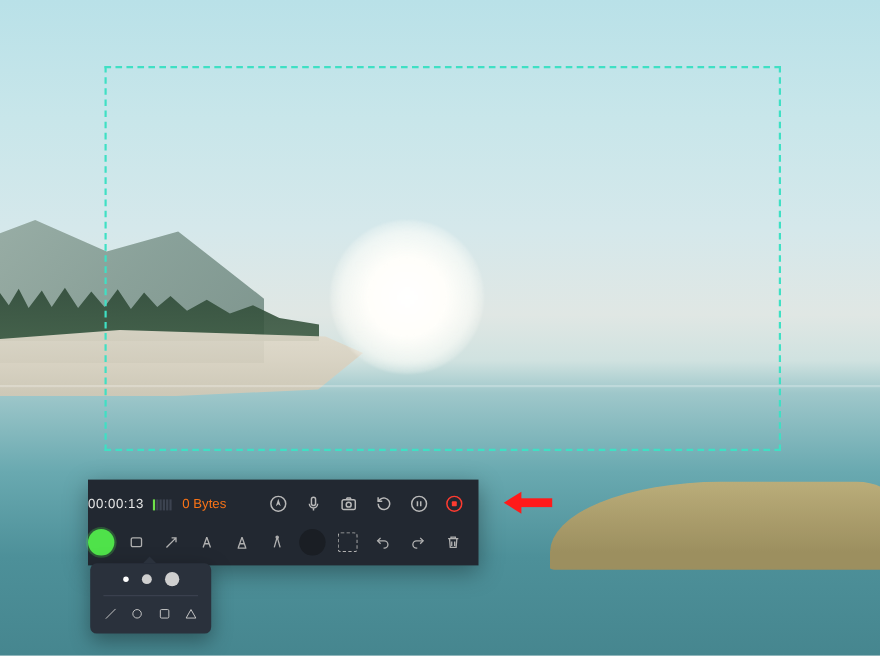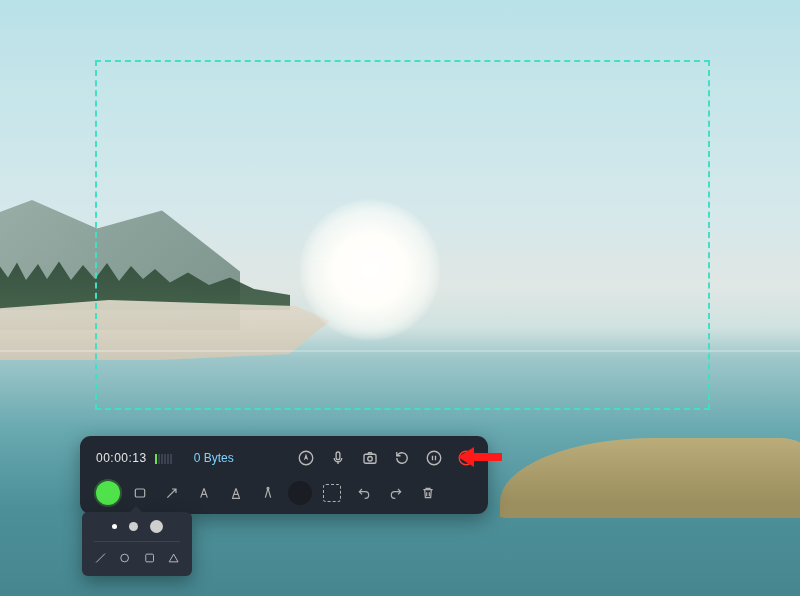--- a/index.html
+++ b/index.html
@@ -71,33 +71,33 @@
     position: absolute;
     left: 95px; top: 60px;
     width: 615px; height: 350px;
     border: 2px dashed #3fe0c4;
     pointer-events: none;
   }
   
   .toolbar {
     position: absolute;
     left: 80px; top: 436px;
-    width: 408px;
+    width: 355px;
     background: #222831;
-    border-radius: 11px;
-    padding: 8px 10px 6px 16px;
+    border-radius: 0;
+    padding: 8px 10px 6px 0;
     color: #cfcfcf;
     box-shadow: 0 6px 20px rgba(0,0,0,0.35);
   }
   .row1 { display:flex; align-items:center; gap:8px; height:28px; }
   .timer { font-size:12px; color:#e6e6e6; letter-spacing:0.5px; }
   .level { display:flex; gap:1px; align-items:flex-end; height:12px; }
   .level span { width:2px; background:#3c4350; height:10px; }
   .level span:first-child { background:#6fe24a; }
-  .size { font-size:12px; color:#7dd3fc; margin-left:14px; white-space:nowrap; }
+  .size { font-size:12px; color:#f97316; margin-left:2px; white-space:nowrap; }
   .spacer { flex:1; }
   .ctl {
     width:24px; height:24px; display:flex; align-items:center; justify-content:center;
     color:#b9b9b9; cursor:pointer; border-radius:4px;
   }
   .ctl svg { width:18px; height:18px; }
   .ctl.stop svg circle.outer { stroke:#ff3b30; }
   .ctl.stop svg rect { fill:#ff3b30; }
   .row2 { display:flex; align-items:center; gap:8px; height:30px; margin-top:6px; }
   .tool {

